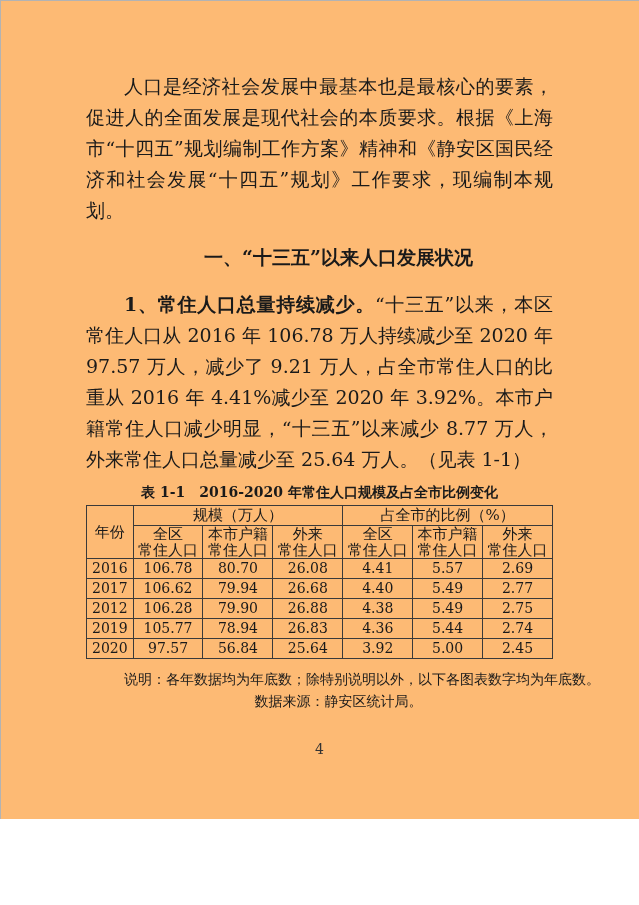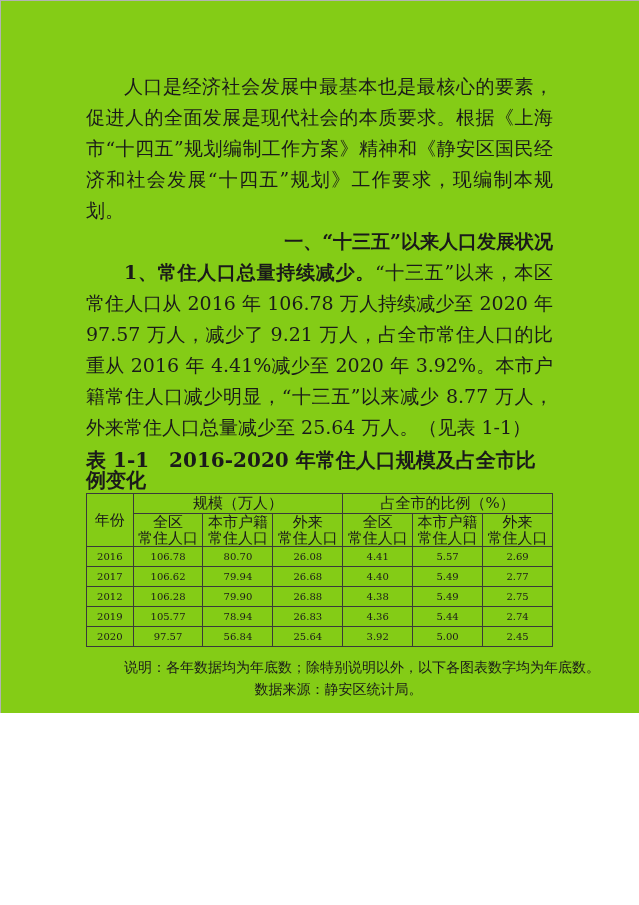--- a/index.html
+++ b/index.html
@@ -3,70 +3,71 @@
 <meta charset="utf-8">
 <style>
   html, body {
     margin: 0;
     padding: 0;
     background: #ffffff;
   }
   .page {
     position: relative;
     width: 639px;
-    height: 713px;
+    height: 819px;
     box-sizing: border-box;
-    background: #84cc16;
+    background: #fdba74;
     border-top: 1px solid #b3b3b3;
     border-left: 1px solid #b3b3b3;
     padding: 70px 86px 0 85px;
     font-family: "DejaVu Serif", "Liberation Serif", serif;
     color: #1a1a1a;
     overflow: hidden;
   }
   .body-text {
     margin: 0;
     font-size: 19px;
     line-height: 31px;
     text-align: justify;
     text-indent: 2em;
   }
   .body-text b { font-weight: bold; }
   .heading {
-    margin: 0;
+    margin: 16px;
     font-size: 19px;
     line-height: 31px;
     font-weight: bold;
     text-indent: 2em;
-    text-align: right;
+    text-align: center;
   }
   .table-caption {
     margin: 7px 0 3px 0;
+    text-align: center;
     font-weight: bold;
-    font-size: 20px;
+    font-size: 14px;
     line-height: 20px;
   }
   table.data-table {
     width: 100%;
     border-collapse: collapse;
     table-layout: fixed;
     font-size: 15px;
     text-align: center;
     color: #1a1a1a;
   }
   table.data-table th, table.data-table td {
     border: 1px solid #3a3a3a;
     padding: 0;
     font-weight: normal;
     vertical-align: middle;
   }
   .group-row th { line-height: 19px; height: 19px; }
   .sub-row th { line-height: 16px; padding: 1px 0; }
   .sub-line { display: block; }
-  tbody.rows td { line-height: 19px; height: 19px; font-size: 10px; }
+  tbody.rows td { line-height: 19px; height: 19px; font-size: 14px; }
   .notes {
     margin-top: 9px;
     padding-left: 38px;
     font-size: 14px;
     line-height: 22px;
     text-align: center;
   }
   .notes div { white-space: nowrap; }
   .para-2 { margin-top: 9px; }
   .page-number {

